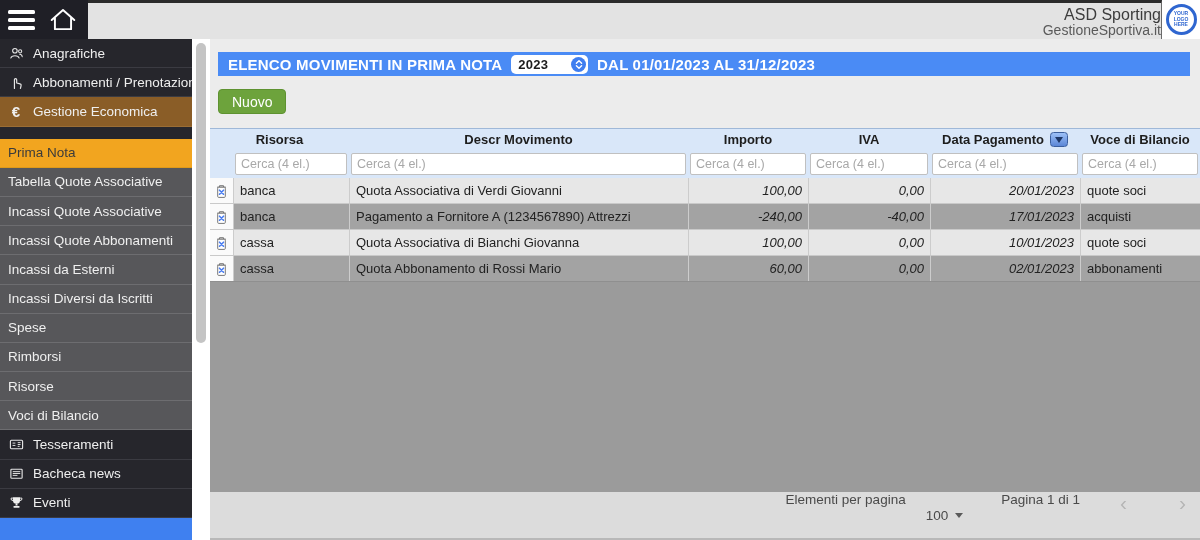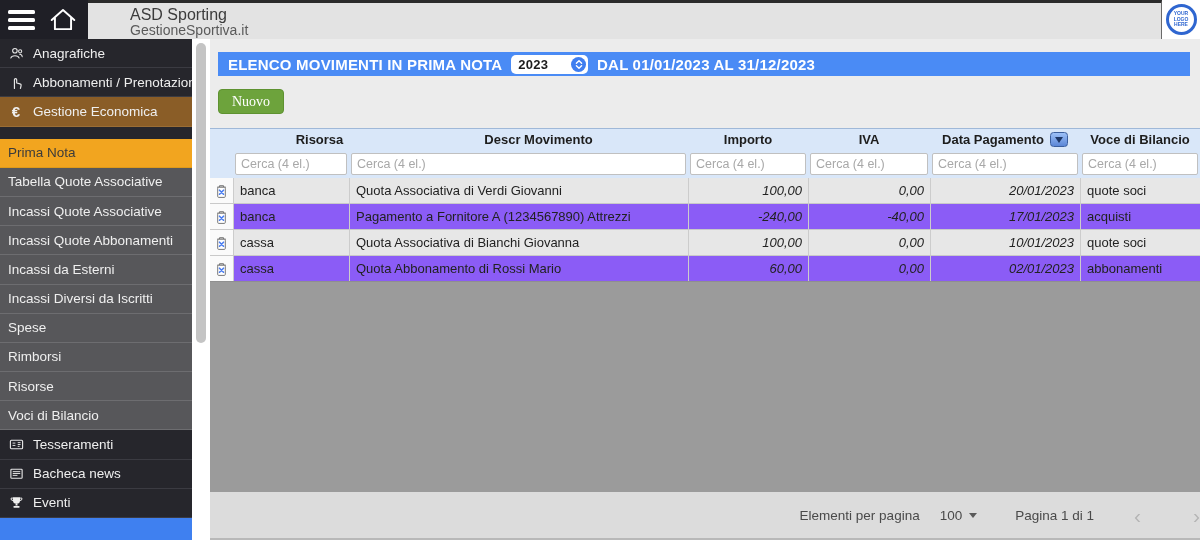--- a/index.html
+++ b/index.html
@@ -8,21 +8,21 @@
 
   .app { width:1200px; height:540px; display:flex; flex-direction:column; }
 
   
   .topbar { height:39px; display:flex; flex:0 0 39px; }
   .topbar-left { width:88px; background:#1f1f26; display:flex; align-items:center; gap:14px; padding-left:8px; }
   .hamburger { display:flex; flex-direction:column; gap:4px; cursor:pointer; }
   .hamburger i { display:block; width:27px; height:4px; background:#fff; border-radius:1.5px; }
   .home-icon { display:flex; align-items:center; }
   .topbar-center { flex:1; background:#e3e3e3; border-top:3px solid #2b2b2b; border-right:1px solid #6a6a6a;
-    display:flex; flex-direction:column; align-items:flex-start; justify-content:center;padding-left:42px; }
+    display:flex; flex-direction:column; align-items:flex-end; justify-content:center;padding-left:42px; }
   .app-title { font-size:16px; color:#3c3c3c; line-height:18px; }
   .app-subtitle { font-size:14px; color:#5a5a5a; line-height:12px; }
   .topbar-right { width:38px; background:#ffffff; display:flex; align-items:center; justify-content:center; }
   .logo-circle { width:31px; height:31px; border-radius:50%; border:3px solid #2f66d0; background:#fff;
     display:flex; align-items:center; justify-content:center; text-align:center;
     font-size:5px; font-weight:bold; color:#2f66d0; line-height:1.1; }
   .logo-circle span { width:16px; word-break:break-word; }
 
   
   .body-row { flex:1; display:flex; min-height:0; }
@@ -47,50 +47,50 @@
   .content { flex:1; background:#ececec; display:flex; flex-direction:column; min-width:0; }
 
   .page-header { margin:13px 10px 0 8px; height:24px; background:#4a8bf5; display:flex; align-items:center;
     padding-left:10px; gap:9px; color:#fff; font-weight:bold; font-size:15px; letter-spacing:0.2px; }
   .year-select { display:inline-flex; align-items:center; gap:23px; background:#fff; border-radius:5px;
     padding:1px 2px 1px 7px; height:19px; cursor:pointer; }
   .year-select .yv { color:#1c1c1c; font-size:13px; font-weight:bold; }
   .select-knob { width:15px; height:15px; border-radius:50%; background:#3f7ef0; display:flex; align-items:center; justify-content:center; }
 
   .btn-new { margin:13px 0 0 8px; align-self:flex-start; background:#6da33c; border:1px solid #5e9230;
-    color:#fff; font-size:14px; font-family:Liberation Serif, serif; padding:0 13px; height:25px; border-radius:4px; cursor:pointer; }
+    color:#fff; font-size:14px; font-family:Liberation Sans, sans-serif; padding:0 13px; height:25px; border-radius:4px; cursor:pointer; }
 
   
   .table { margin-top:14px; }
   .hgrid { display:grid; grid-template-columns:139px 1fr 120px 122px 150px 120px; }
   .tgrid { display:grid; grid-template-columns:23px 116px 1fr 120px 122px 150px 120px; }
-  .thead { background:#d9e7f9; border-top:1px solid #9fb8d8; height:22px;padding-left:40px; }
+  .thead { background:#d9e7f9; border-top:1px solid #9fb8d8; height:22px; }
   .th { display:flex; align-items:center; justify-content:center; gap:6px;
     font-size:13px; font-weight:bold; color:#1d1d1d; cursor:pointer; }
   .sort-icon { width:18px; height:15px; border-radius:3.5px; border:1px solid #3a5e9e;
     background:linear-gradient(#9cc0f7,#5b86d6); display:flex; align-items:center; justify-content:center; }
   .tfilter { background:#d9e7f9; height:28px; }
   .fcell { display:flex; align-items:center; }
   .finput { width:100%; margin:0 2px; height:22px; border:1px solid #c0c0c0; border-radius:2px;
     font-size:12.5px; font-family:inherit; color:#333; padding-left:5px; background:#fff; }
   .finput::placeholder { color:#a8a8a8; }
-  .trow { height:26px; border-bottom:1px solid #c9c9c9; background:#8b5cf6; }
+  .trow { height:26px; border-bottom:1px solid #c9c9c9; background:#a3a3a3; }
   .trow.odd .td { background:#e7e7e7; }
   .trow .td.c-del { background:#fafafa; }
   .trow:last-child { border-bottom:1px solid #8f8f8f; }
   .td { display:flex; align-items:center; font-size:13px; color:#222; padding:0 6px;
     border-left:1px solid #ccc; overflow:hidden; white-space:nowrap; }
   .td:first-child { border-left:none; justify-content:center; padding:0; cursor:pointer; }
   .td.c-num { justify-content:flex-end;font-style:italic; }
 
   .filler { flex:1; background:#9b9b9b; }
 
   
-  .pager { height:46px; flex:0 0 46px; background:#dcdcdc; display:flex; align-items:center;
-    justify-content:flex-end; font-size:13.5px; color:#4a4a4a; }
+  .pager { height:46px; flex:0 0 46px; background:#dcdcdc; display:flex; 
+    justify-content:flex-end; padding-right:14px; font-size:13.5px; color:#4a4a4a; }
   .per-page { display:inline-flex; align-items:center; gap:7px; margin-left:20px; cursor:pointer; }
   .caret { width:0; height:0; border-left:4.5px solid transparent; border-right:4.5px solid transparent; border-top:5.5px solid #5a5a5a; }
   .page-info { margin-left:38px; }
   .pchev { font-size:21px; color:#b5b5b5; margin-left:40px; cursor:pointer; line-height:1; }
   .pchev.next { margin-left:52px; }
   .bottom-line { height:2px; flex:0 0 2px; background:#b8b8b8; }
 </style>
 </head>
 <body>
 

